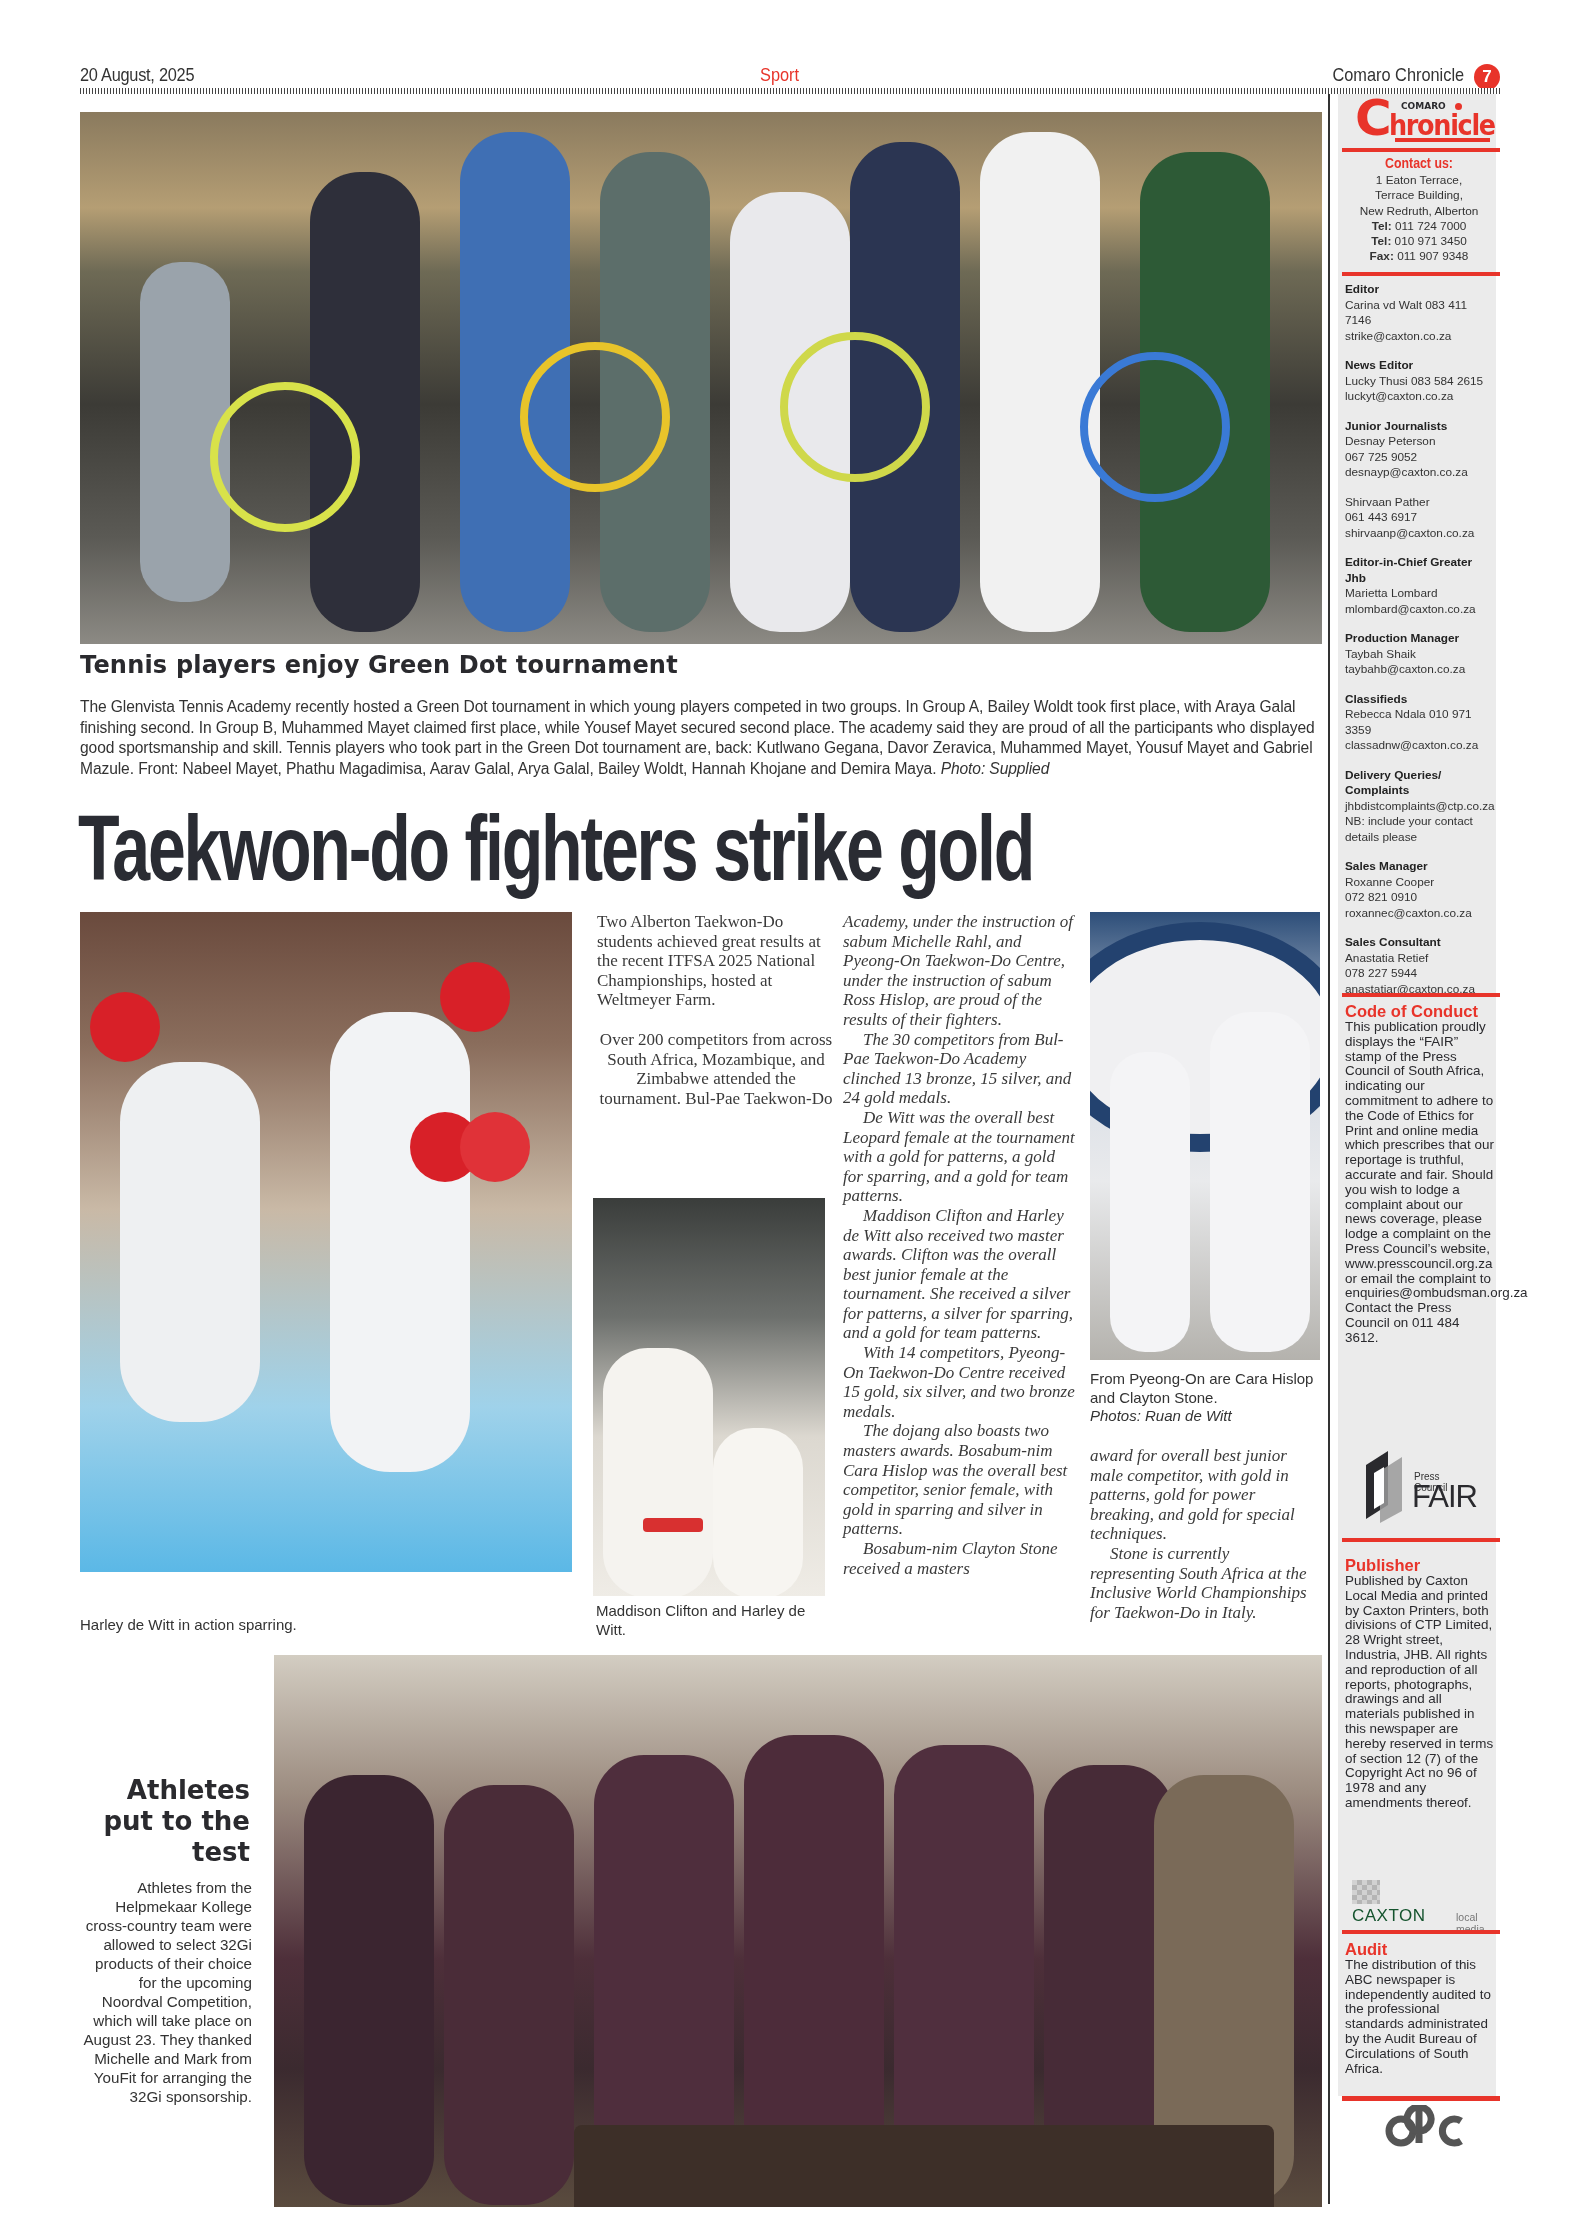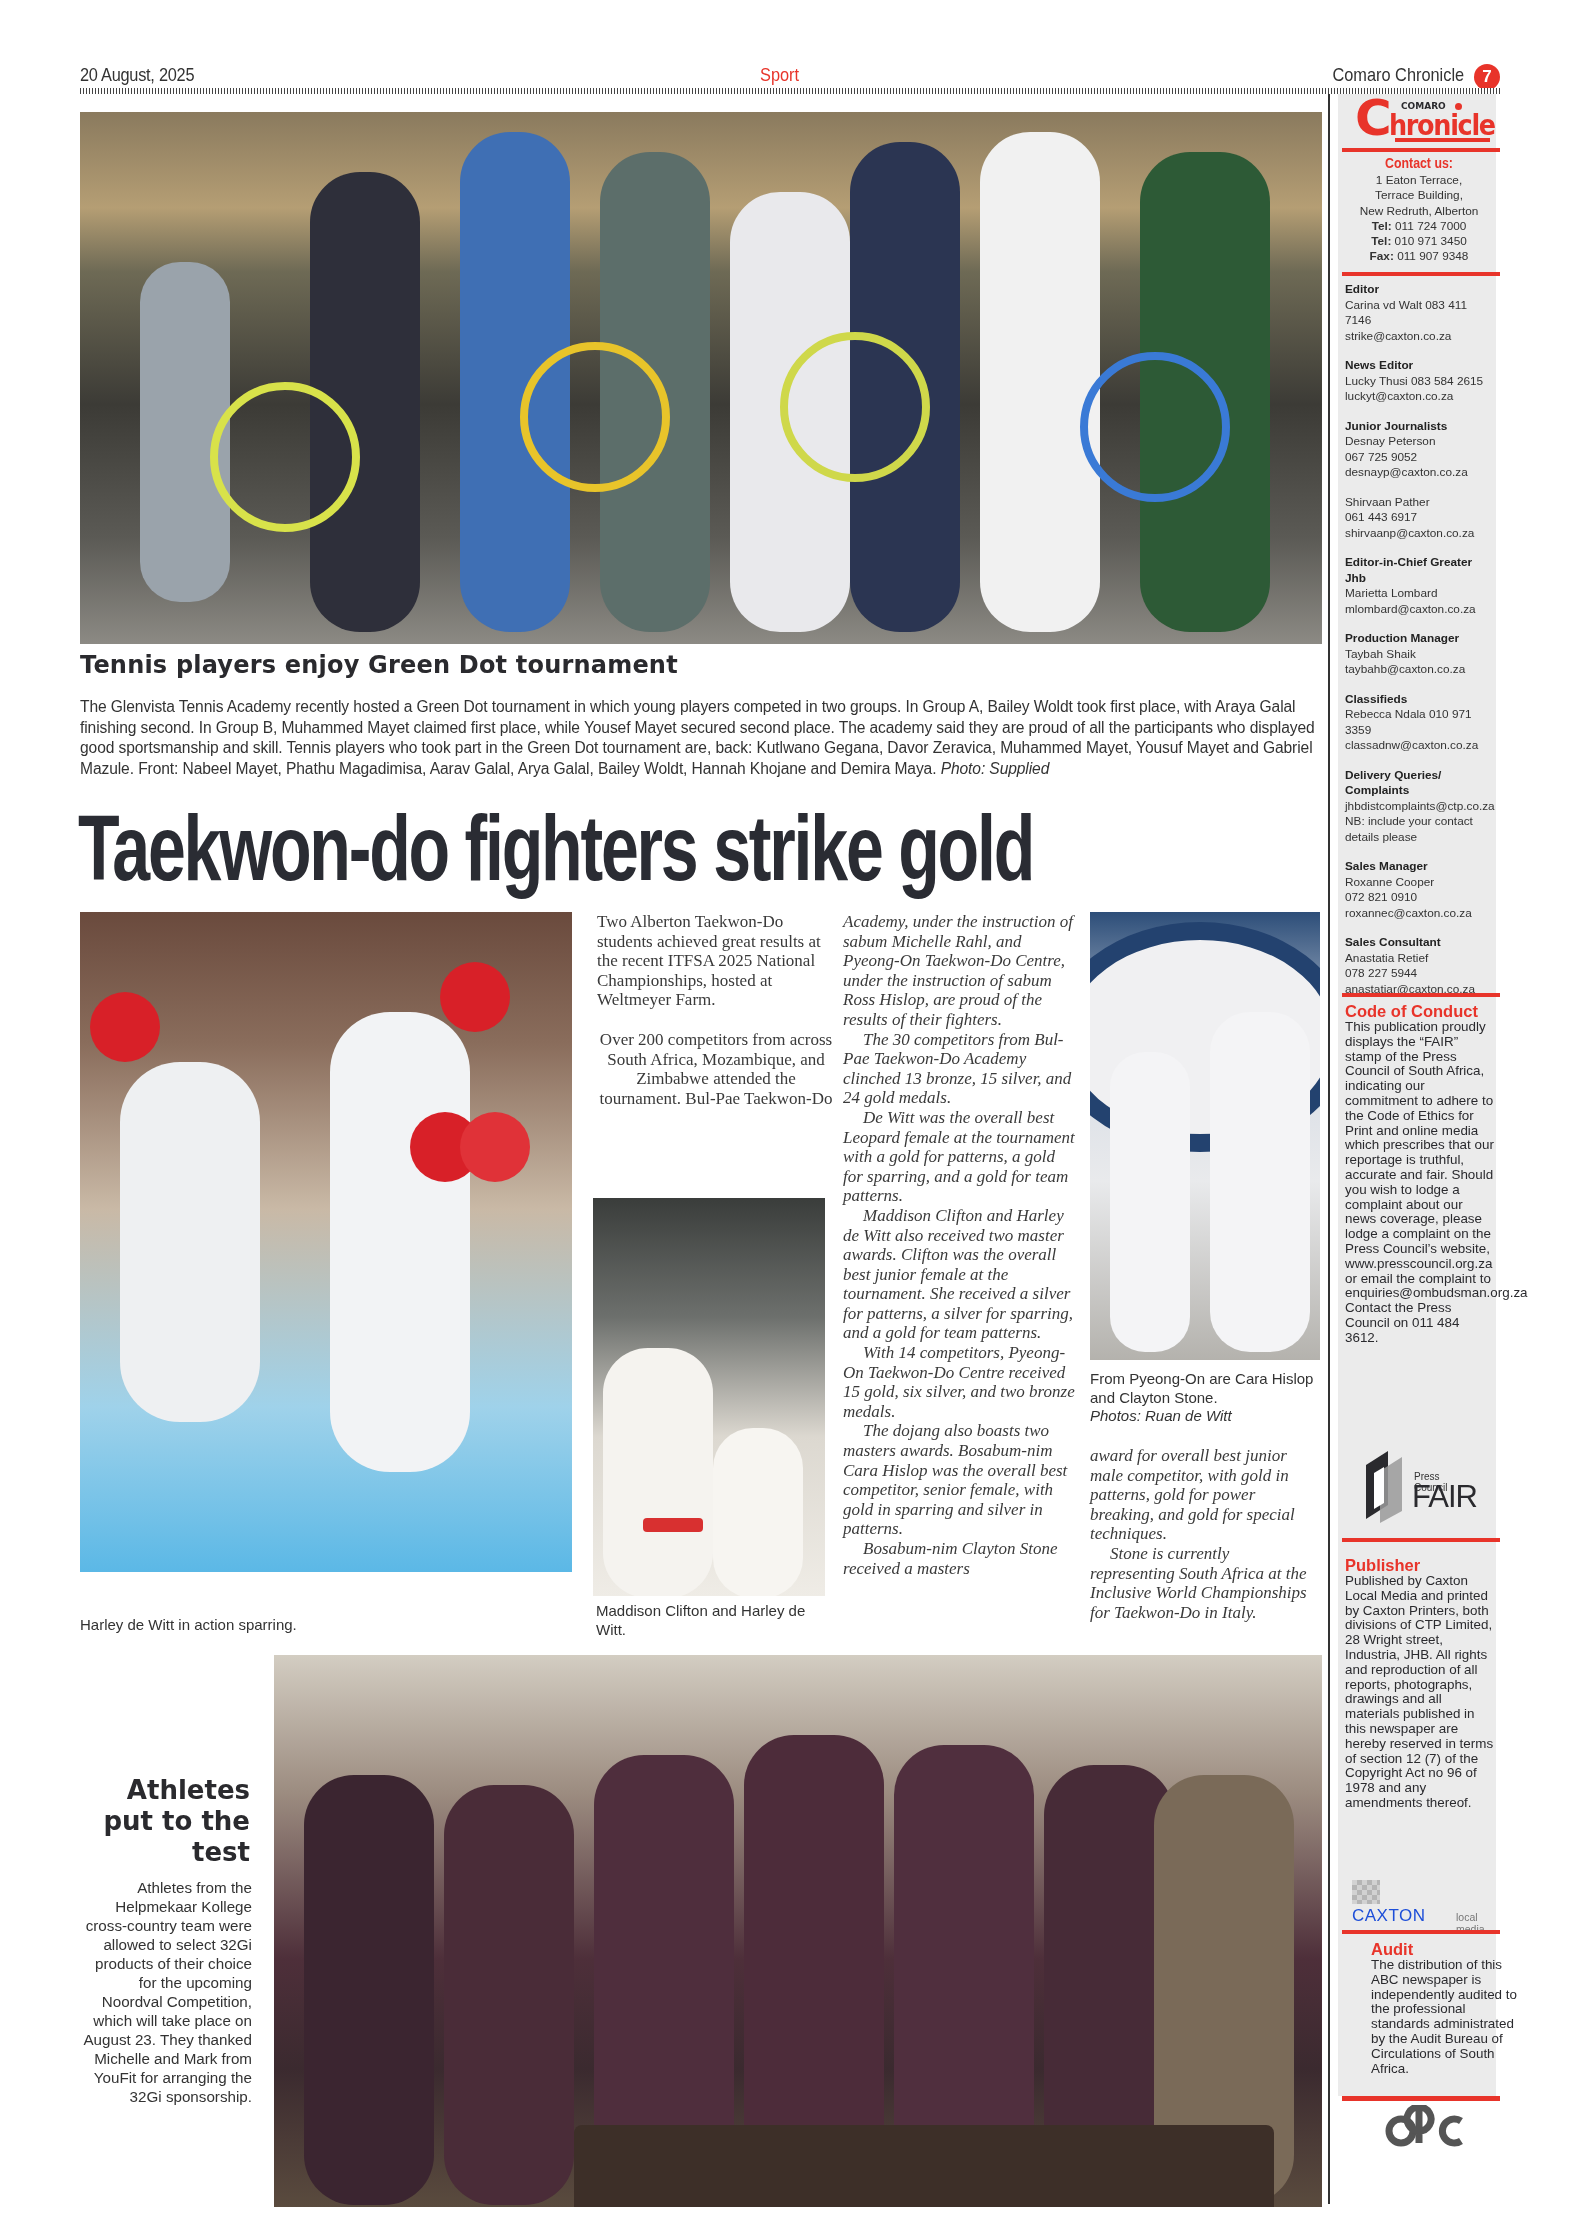--- a/index.html
+++ b/index.html
@@ -76,21 +76,21 @@
   .sb-prose { position: absolute; left: 1345px; width: 150px; font-size: 13.4px; line-height: 14.8px; color: #2a2a2e; }
 
   .fair { position: absolute; left: 1362px; top: 1447px; width: 120px; height: 76px; }
   .fair .mark { position: absolute; left: 0; top: 0; width: 44px; height: 76px; }
   .fair .t1 { position: absolute; left: 52px; top: 14px; font-size: 10px; line-height: 11px; color: #333; margin-top: 10px; }
   .fair .t2 { position: absolute; left: 50px; top: 34px; font-size: 31px; line-height: 32px; color: #2a2a2e; letter-spacing: -1px; }
 
   .caxton { position: absolute; left: 1350px; top: 1880px; width: 140px; height: 48px; }
   .caxton .sq { position: absolute; left: 2px; top: 0; width: 28px; height: 24px;
     background: repeating-conic-gradient(#b5b5b5 0 25%, #d2d2d2 0 50%) 0 0 / 10px 10px; }
-  .caxton .name { position: absolute; left: 2px; top: 26px; font-size: 17px; color: #1d4ed8; letter-spacing: 0.5px; }
+  .caxton .name { position: absolute; left: 2px; top: 26px; font-size: 17px; color: #14532d; letter-spacing: 0.5px; }
   .caxton .sub { position: absolute; left: 82px; top: 31px; font-size: 10.5px; color: #777; padding-left: 24px; }
 
   .abc { position: absolute; left: 1385px; top: 2105px; width: 80px; height: 42px; }
 </style>
 </head>
 <body>
 
 <div class="topbar">
   <span class="date">20 August, 2025</span>
   <span class="section">Sport</span>
@@ -283,21 +283,21 @@
   <div>Published by Caxton Local Media and printed by Caxton Printers, both divisions of CTP Limited, 28 Wright street, Industria, JHB. All rights and reproduction of all reports, photographs, drawings and all materials published in this newspaper are hereby reserved in terms of section 12 (7) of the Copyright Act no 96 of 1978 and any amendments thereof.</div>
 </div>
 
 <div class="caxton">
   <div class="sq"></div>
   <span class="name">CAXTON</span>
   <span class="sub">local media</span>
 </div>
 
 <div class="red-rule" style="top:1930px;"></div>
-<div class="sb-prose" style="top:1940px;margin-left:26px;">
+<div class="sb-prose" style="top:1940px;">
   <div class="sb-red-title">Audit</div>
   <div>The distribution of this ABC newspaper is independently audited to the professional standards administrated by the Audit Bureau of Circulations of South Africa.</div>
 </div>
 
 <svg class="abc" viewBox="0 0 80 42">
   <circle cx="16" cy="26" r="12" fill="none" stroke="#555" stroke-width="7"></circle>
   <path d="M34 4 L34 38 M34 26 a12 12 0 1 1 0.1 0" fill="none" stroke="#555" stroke-width="7"></path>
   <path d="M76 16 a12 12 0 1 0 0 20" fill="none" stroke="#555" stroke-width="7"></path>
 </svg>
 

